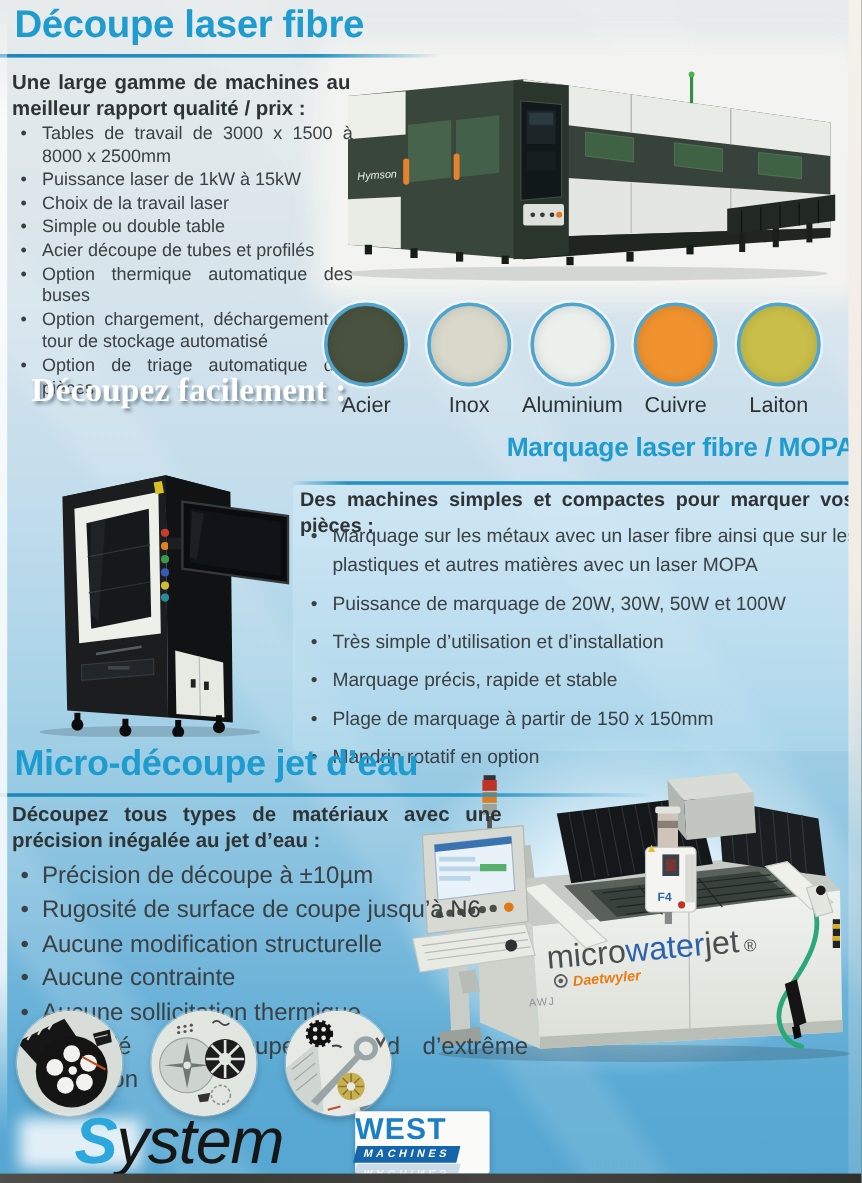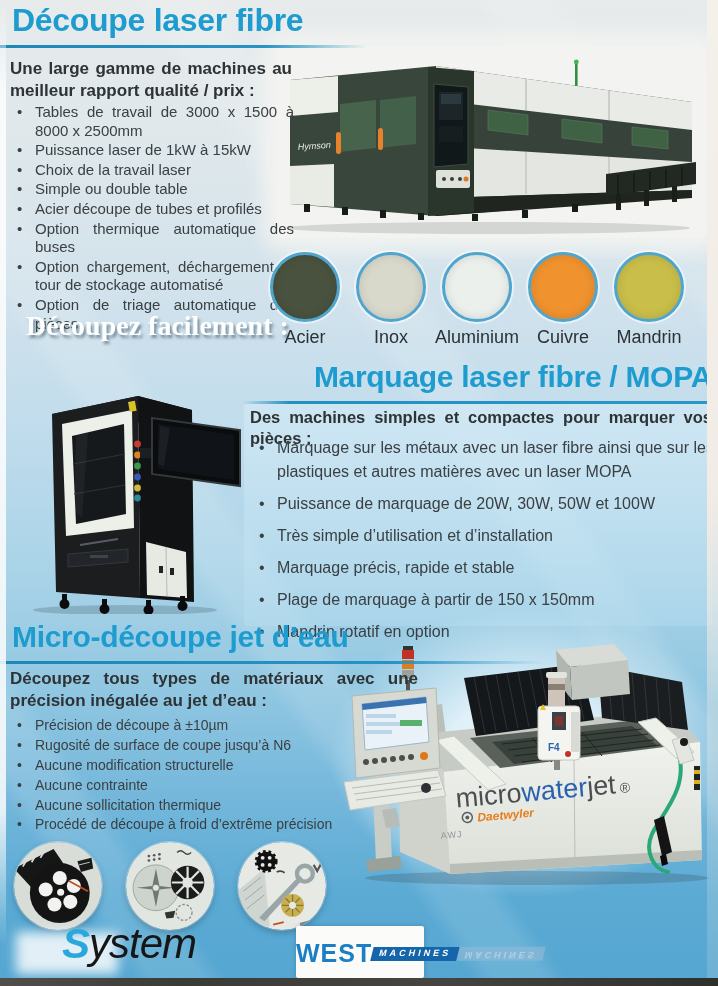--- a/index.html
+++ b/index.html
@@ -12,40 +12,40 @@
   }
   .scan-left{position:absolute;left:0;top:0;width:6px;height:100%;z-index:9;
     background:linear-gradient(180deg,rgba(252,253,253,0) 0%,rgba(252,253,253,.9) 10%,rgba(250,252,252,.85) 82%,rgba(250,252,252,0) 96%);}
   .scan-right{position:absolute;right:0;top:0;width:11px;height:100%;z-index:9;
     background:linear-gradient(180deg,#f4f0ea 0%,#f1ece5 50%,rgba(240,236,228,.35) 72%,rgba(240,236,228,.15) 100%);}
   .scan-bottom{position:absolute;left:0;bottom:0;width:100%;height:8px;z-index:10;
     background:linear-gradient(90deg,#514f4a,#3a3a36 25%,#454440 60%,#2f2f2b);}
 
   .h-blue{position:absolute;font-weight:700;color:#1e9ccf;letter-spacing:-0.3px;z-index:3;}
   .h1{left:12px;top:2px;font-size:32px;}
-  .h2{right:6px;top:360px;font-size:30px;}
+  .h2{right:6px;top:360px;font-size:22px;}
   .h3{left:12px;top:620px;font-size:30px;}
   .rule{position:absolute;height:3px;z-index:3;}
   .rule1{left:0;top:45px;width:368px;background:linear-gradient(90deg,#1f86b8 0%,#2793c4 72%,rgba(39,147,196,0) 100%);}
   .rule2{left:242px;top:401px;width:476px;background:linear-gradient(90deg,rgba(36,144,194,0) 0%,#2490c2 10%,#2b97c9 100%);}
   .rule3{left:0;top:661px;width:545px;background:linear-gradient(90deg,#1f86b8 0%,#2793c4 72%,rgba(39,147,196,0) 100%);}
 
   .intro{position:absolute;font-weight:700;color:#2e3336;text-align:justify;z-index:3;}
   .intro1{left:10px;top:58px;width:282px;font-size:17px;line-height:1.3;}
   .intro2{left:250px;top:407px;width:462px;font-size:16.5px;line-height:1.3;}
   .intro3{left:10px;top:668px;width:408px;font-size:17px;line-height:1.32;}
 
   ul.blist{list-style:none;margin:0;padding:0;position:absolute;z-index:3;}
   ul.blist li{position:relative;padding-left:25px;text-align:justify;}
   ul.blist li::before{content:"\2022";position:absolute;left:7px;top:0;}
   .list1{left:10px;top:103px;width:284px;font-size:15px;line-height:1.24;}
   .list1 li{margin-bottom:1px;}
   .list2{left:252px;top:436px;width:462px;font-size:16px;line-height:1.5;}
   .list2 li{margin-bottom:8px;}
-  .list3{left:10px;top:716px;width:430px;font-size:14px;line-height:1.42;}
+  .list3{left:10px;top:716px;width:430px;font-size:20px;line-height:1.42;}
 
   .tagline{position:absolute;left:26px;top:310px;font-size:28px;font-weight:700;color:#fff;
     text-shadow:2px 3px 3px rgba(45,70,88,.55);z-index:3;font-family:Liberation Serif, serif;}
 
   .photo-fiber{position:absolute;left:276px;top:46px;width:430px;height:192px;z-index:2;
     background:#f3f4f1;border-radius:8px;box-shadow:0 0 20px 14px rgba(243,244,241,.9);}
   .photo-marking{position:absolute;left:20px;top:366px;width:232px;height:248px;z-index:2;}
   .photo-waterjet{position:absolute;left:342px;top:620px;width:376px;height:268px;z-index:2;}
   .waterjet-halo{position:absolute;left:330px;top:608px;width:392px;height:290px;z-index:1;
     background:radial-gradient(closest-side,rgba(228,243,250,.95) 40%,rgba(228,243,250,0) 100%);}
@@ -58,27 +58,27 @@
     box-shadow:0 0 0 2px rgba(255,255,255,.55), inset 0 0 10px rgba(0,0,0,.12);}
   .mat-label{margin-top:5px;font-size:18px;color:#2c3234;}
 
   .samples{position:absolute;left:14px;top:842px;display:flex;gap:24px;z-index:3;}
   .sample{width:88px;height:88px;border-radius:50%;overflow:hidden;
     box-shadow:0 3px 6px rgba(30,60,80,.35), 0 0 0 1px rgba(255,255,255,.4);}
 
   .system-logo{position:absolute;left:16px;top:920px;width:230px;height:60px;z-index:4;}
   .system-blur{position:absolute;left:0;top:12px;width:102px;height:42px;background:#eef6fa;
     filter:blur(6px);opacity:.92;}
-  .system-text{position:absolute;left:46px;top:0;font-size:42px;font-style:italic;font-weight:500;
+  .system-text{position:absolute;left:46px;top:0;font-size:54px;font-style:italic;font-weight:500;
     letter-spacing:-1px;color:#161616;}
   .system-text .s{color:#2ba7dc;font-weight:700;}
 
-  .west-logo{position:absolute;left:296px;top:926px;width:128px;height:52px;z-index:4;
+  .west-logo{position:absolute;left:296px;top:926px;width:112px;height:52px;z-index:4;
     background:#fbfbfa;border-radius:2px;box-shadow:0 0 5px rgba(0,0,0,.18);
-    display:flex;flex-direction:row;align-items:center;padding-top:3px;box-sizing:border-box;}
+    display:flex;flex-direction:column;align-items:flex-start;padding-top:3px;box-sizing:border-box;}
   .west-word{font-size:25px;font-weight:700;color:#1a7fc4;letter-spacing:1px;line-height:1;}
   .west-banner{margin-top:1px;background:#1565ab;transform:skewX(-14deg);padding:1px 7px;
     color:#fff;font-size:9px;font-weight:700;letter-spacing:3px;line-height:1.3;}
   .west-reflect{margin-top:1px;transform:skewX(-14deg) scaleY(-1);padding:1px 7px;background:#9dbdd8;
     color:#e8f0f6;font-size:9px;font-weight:700;letter-spacing:3px;line-height:1.3;opacity:.5;}
 </style>
 </head>
 <body>
 
 <div class="page">
@@ -178,21 +178,21 @@
     <div class="mat">
       <div class="mat-circle" style="background-color: rgb(235, 240, 236);"></div>
       <div class="mat-label">Aluminium</div>
     </div>
     <div class="mat">
       <div class="mat-circle" style="background-color: rgb(240, 146, 46);"></div>
       <div class="mat-label">Cuivre</div>
     </div>
     <div class="mat">
       <div class="mat-circle" style="background-color: rgb(201, 190, 73);"></div>
-      <div class="mat-label">Mandrin</div>
+      <div class="mat-label">Laiton</div>
     </div>
   </div>
 
   <div class="tagline">Découpez facilement :</div>
 
   <div class="marking-panel"></div>
   <div class="h-blue h2">Marquage laser fibre / MOPA</div>
   <div class="rule rule2"></div>
 
   <div class="photo-marking">

